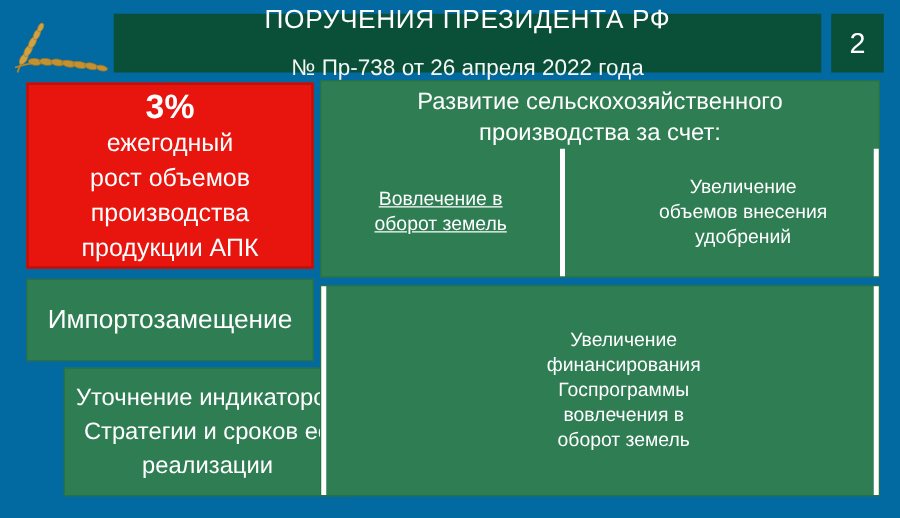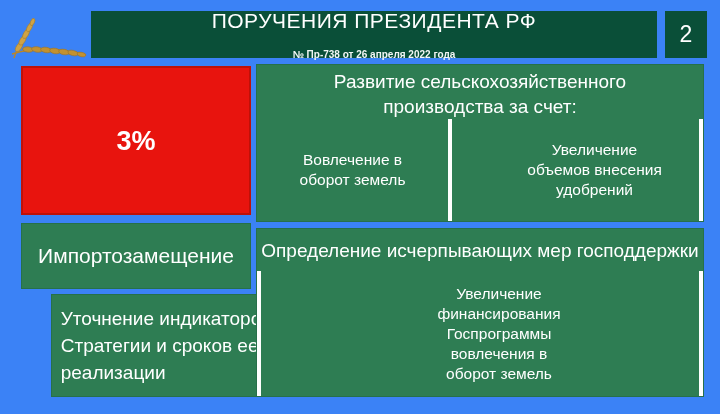--- a/index.html
+++ b/index.html
@@ -1,46 +1,46 @@
 <!DOCTYPE html>
 <html><head>
 <meta charset="utf-8">
 <style>
   html,body { margin:0; padding:0; background:#fff; }
   .slide {
-    position:relative; width:720px; height:414px; background:#3b82f6;
+    position:relative; width:720px; height:414px; background:#0369a1;
     font-family:"Liberation Sans", sans-serif; overflow:hidden; color:#fff;
   }
   
   .logo { position:absolute; left:4px; top:14px; width:86px; height:48px; }
   .header {
     position:absolute; left:91px; top:11px; width:566px; height:47px;
     background:#0a4f38; display:flex; flex-direction:column;
     justify-content:center; align-items:center; text-align:center;
   }
   .header-title { font-size:21px; font-weight:300; letter-spacing:0.5px; line-height:24px; }
-  .header-subtitle { font-size:10px; font-weight:700; margin-top:16px; opacity:0.95; }
+  .header-subtitle { font-size:18px; font-weight:400; margin-top:16px; opacity:0.95; }
   .page-num {
     position:absolute; left:665px; top:11px; width:42px; height:47px;
     background:#0a4f38; display:flex; align-items:center; justify-content:center;
     font-size:23px;
   }
   
   .red-box {
     position:absolute; left:21px; top:66px; width:230px; height:149px;
     background:#e8140e; border:2px solid #bf1109; box-sizing:border-box;
     display:flex; flex-direction:column; justify-content:center; align-items:center;
     text-align:center;
   }
   .kpi-value { font-size:27px; font-weight:700; line-height:32px; }
   .kpi-label { font-size:20px; line-height:28px; white-space:pre-line; }
   .green-box {
     position:absolute; left:21px; width:230px; background:#2e7d53;
     border:1px solid #27704a; box-sizing:border-box;
-    display:flex; justify-content:center; align-items:center; text-align:left;
+    display:flex; justify-content:center; align-items:center; text-align:center;
     white-space:pre-line;
   }
   .box-import { top:223px; height:66px; font-size:21px; }
   .box-strategy { top:294px; height:103px; font-size:19px; line-height:27px;margin-left:30px; }
   
   .panel {
     position:absolute; left:256px; width:448px; background:#2e7d53;
     border:1px solid #27704a; box-sizing:border-box;
     display:flex; flex-direction:column;
   }
@@ -51,21 +51,21 @@
     flex:0 0 auto;
   }
   .section1 .panel-heading { padding-top:4px; }
   .section2 .panel-heading { padding-top:9px; padding-bottom:8px; }
   .cells { display:flex; flex:1 1 auto; align-items:stretch; min-height:0; }
   .cell {
     display:flex; align-items:center; justify-content:center; text-align:center;
     font-size:15.5px; line-height:20px; white-space:pre-line; padding:0 4px;
     box-sizing:border-box;
   }
-  .cell.c1 { flex:143 1 0; }
+  .cell.c1 { flex:143 1 0;text-decoration:underline; }
   .cell.c2 { flex:157 1 0;padding-left:42px; }
   .cell.c3 { flex:140 1 0; }
   .vdiv { flex:0 0 4px; background:#ffffff; }
 </style>
 </head>
 <body>
 
 <div class="slide">
 
   <div class="logo">
@@ -93,20 +93,24 @@
 
   <div class="header">
     <div class="header-title">ПОРУЧЕНИЯ ПРЕЗИДЕНТА РФ</div>
     <div class="header-subtitle">№ Пр-738 от 26 апреля 2022 года</div>
   </div>
 
   <div class="page-num">2</div>
 
   <div class="red-box">
     <div class="kpi-value">3%</div>
+    <div class="kpi-label">ежегодный
+рост объемов
+производства
+продукции АПК</div>
   </div>
 
   <div class="green-box box-import">Импортозамещение</div>
 
   <div class="green-box box-strategy">Уточнение индикаторов
 Стратегии и сроков ее
 реализации</div>
 
   <div class="panel section1">
     <div class="panel-heading">Развитие сельскохозяйственного
@@ -116,21 +120,20 @@
 оборот земель</div>
       <div class="vdiv"></div>
       <div class="cell c2">Увеличение
 объемов внесения
 удобрений</div>
       <div class="vdiv"></div>
     </div>
   </div>
 
   <div class="panel section2">
-    <div class="panel-heading">Определение исчерпывающих мер господдержки</div>
     <div class="cells">
       <div class="vdiv"></div>
       <div class="cell c2">Увеличение
 финансирования
 Госпрограммы
 вовлечения в
 оборот земель</div>
       <div class="vdiv"></div>
     </div>
   </div>

